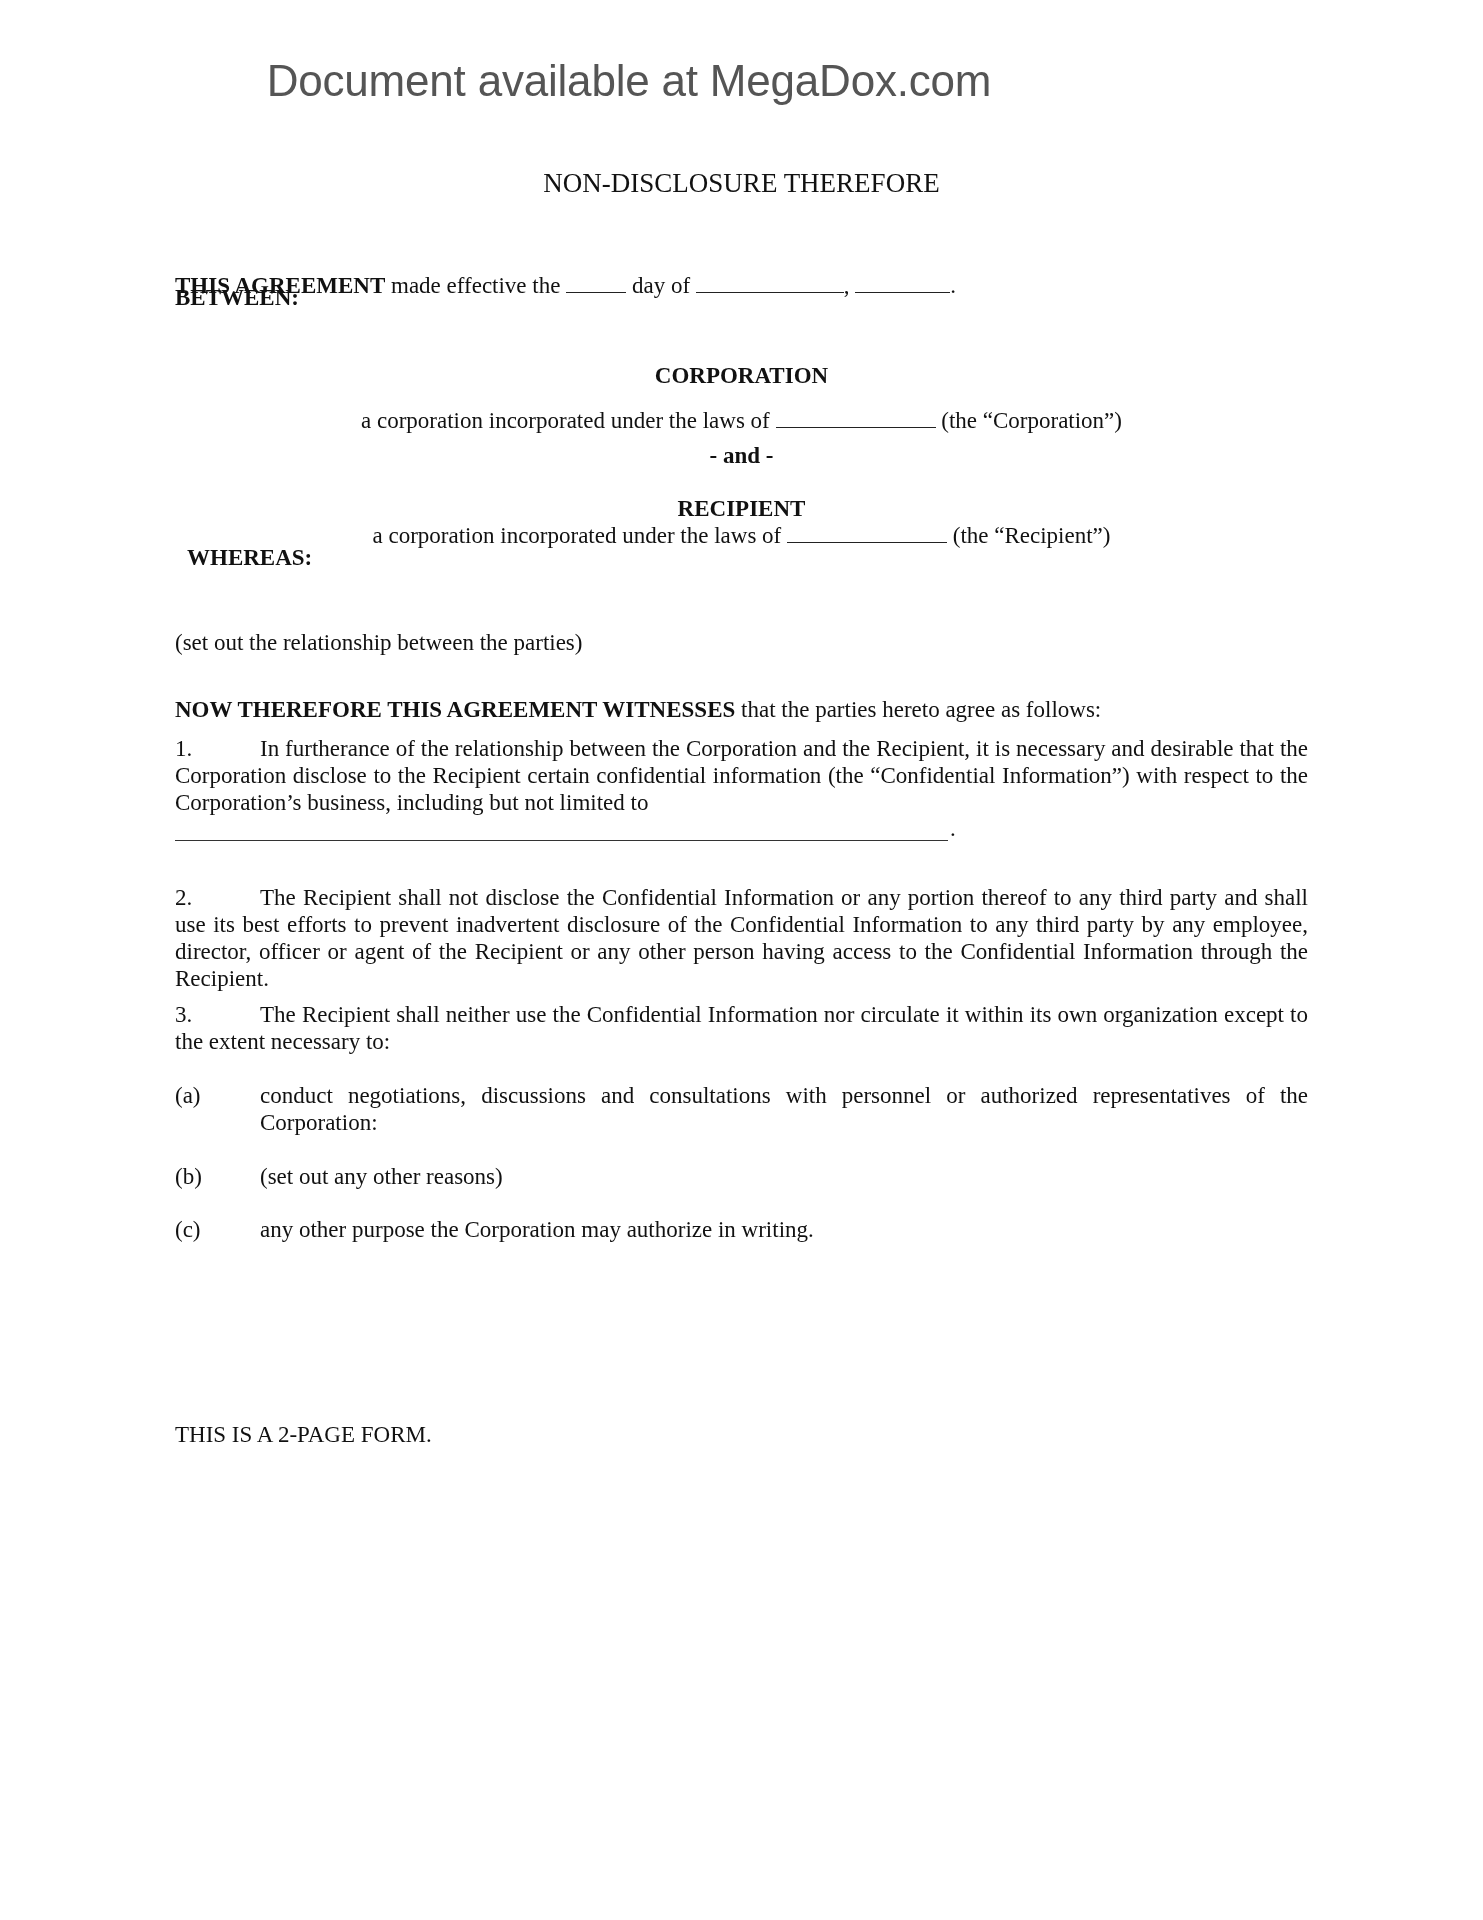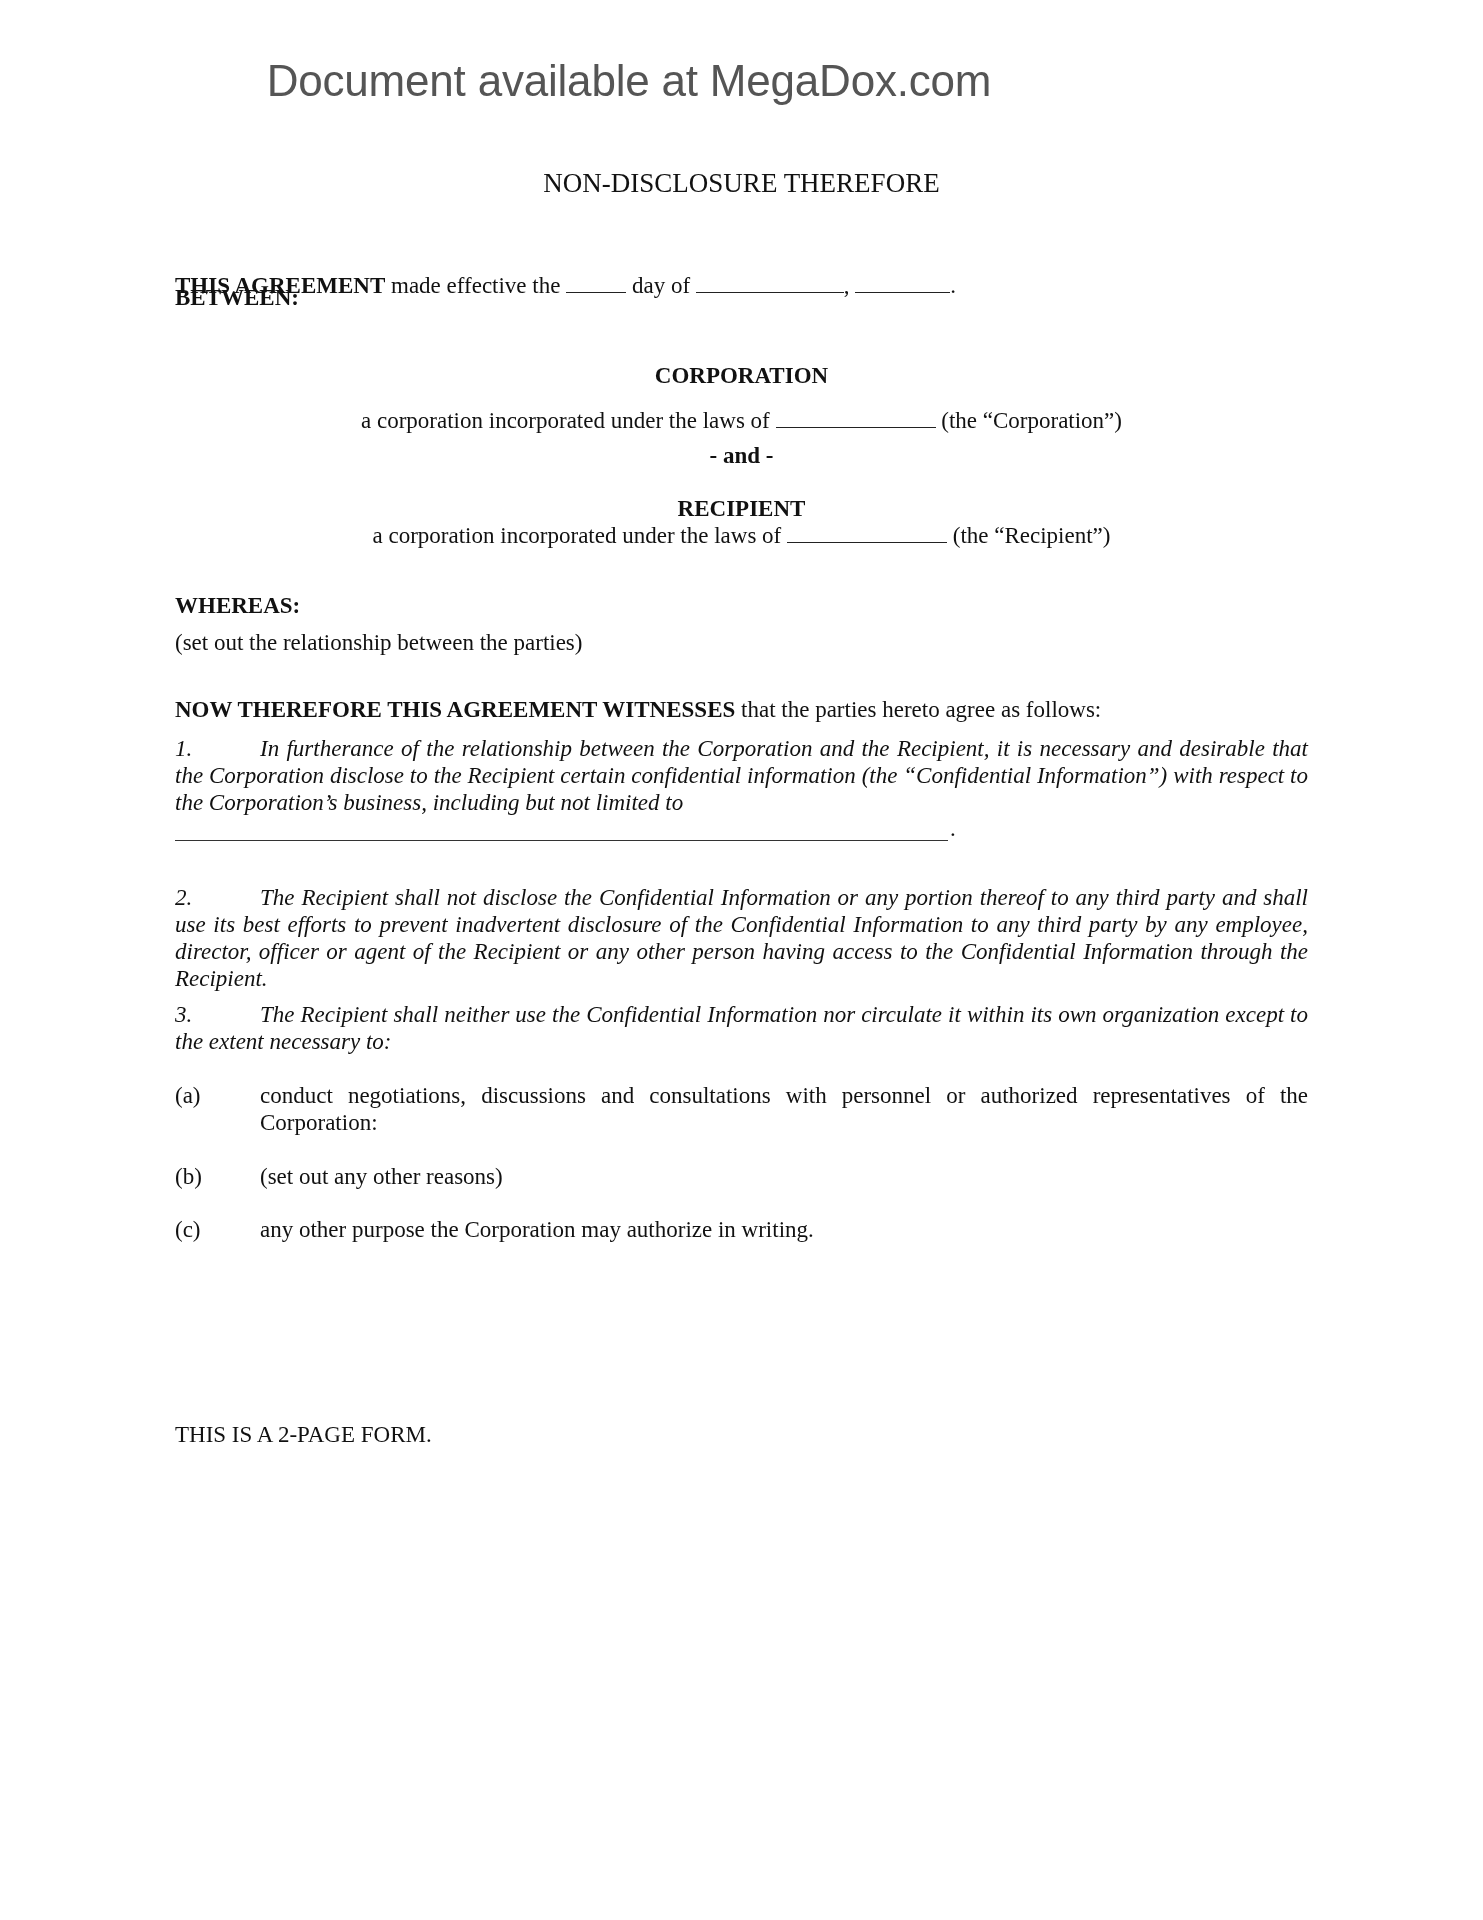--- a/index.html
+++ b/index.html
@@ -7,21 +7,21 @@
          font-family: "DejaVu Serif", "Liberation Serif", serif; color: #111; }
   .banner { position: absolute; top: 56px; left: 0; width: 1258px; text-align: center;
             font-family: "Liberation Sans", sans-serif; font-size: 44px; color: #555; letter-spacing: -0.2px; }
   .page { position: absolute; left: 175px; width: 1133px; top: 0; }
   .t { position: absolute; left: 0; width: 1133px; font-family: "Liberation Serif", serif;
        font-size: 23px; line-height: 27px; }
   .center { text-align: center; }
   .title { font-size: 27px; top: 170px; }
   .b { font-weight: bold; }
   .blank { display: inline-block; border-bottom: 1.5px solid #222; height: 18px; vertical-align: baseline; }
-  .just { text-align: justify; text-align-last: left; font-style: italic; }
+  .just { text-align: justify; text-align-last: left; }
   .num { display: inline-block; width: 85px; }
   .item { position: absolute; left: 0; width: 1133px; font-family: "Liberation Serif", serif;
           font-size: 23px; line-height: 27px; }
   .item .lbl { position: absolute; left: 0; top: 0; }
   .item .body { margin-left: 85px; text-align: justify; text-align-last: left; }
   .rule { position: absolute; left: 0; height: 0; border-top: 1.5px solid #333; }
 </style>
 </head>
 <body>
 
@@ -42,21 +42,21 @@
     <span>a corporation incorporated under the laws of </span><span class="blank" style="width:160px;"></span><span> (the “Corporation”)</span>
   </div>
 
   <div class="t center b" style="top:442px;">- and -</div>
 
   <div class="t center b" style="top:495px;">RECIPIENT</div>
   <div class="t center" style="top:522px;">
     <span>a corporation incorporated under the laws of </span><span class="blank" style="width:160px;"></span><span> (the “Recipient”)</span>
   </div>
 
-  <div class="t b" style="top:592px;">WHEREAS:</div>
+  <div class="t b" style="top:544px;margin-left:12px;">WHEREAS:</div>
   <div class="t" style="top:629px;">(set out the relationship between the parties)</div>
 
   <div class="t" style="top:696px;">
     <span class="b">NOW THEREFORE THIS AGREEMENT WITNESSES</span><span> that the parties hereto agree as follows:</span>
   </div>
 
   <div class="t just" style="top:735px;">
     <span class="num">1.</span><span>In furtherance of the relationship between the Corporation and the Recipient, it is necessary and desirable that the Corporation disclose to the Recipient certain confidential information (the “Confidential Information”) with respect to the Corporation’s business, including but not limited to</span>
   </div>
   <div class="rule" style="top:840px; width:773px;"></div>

